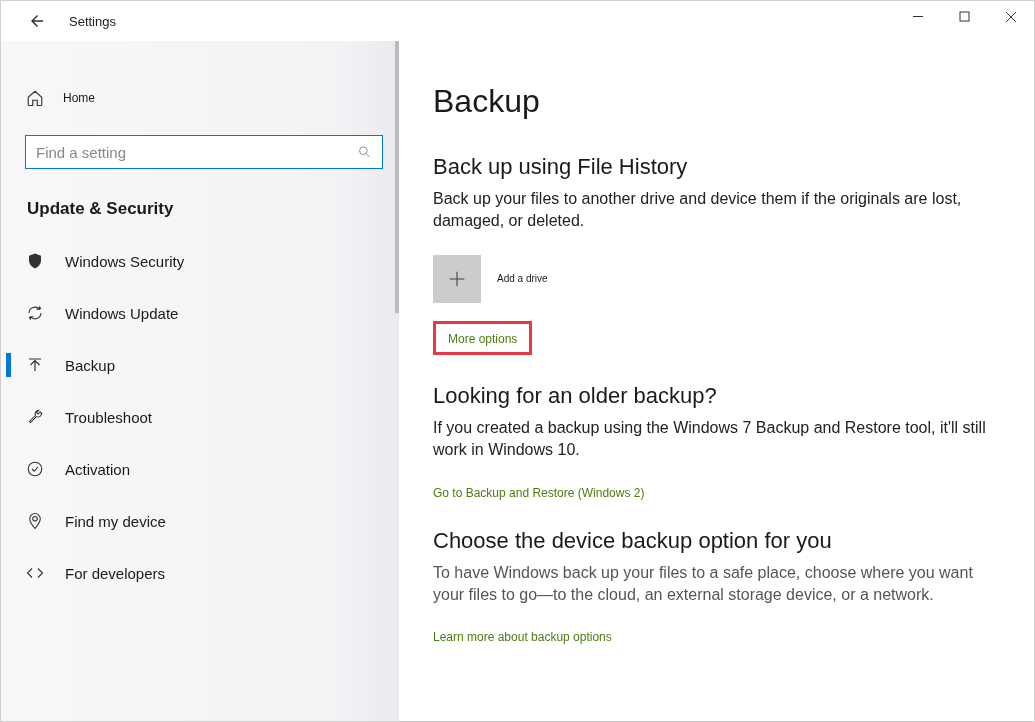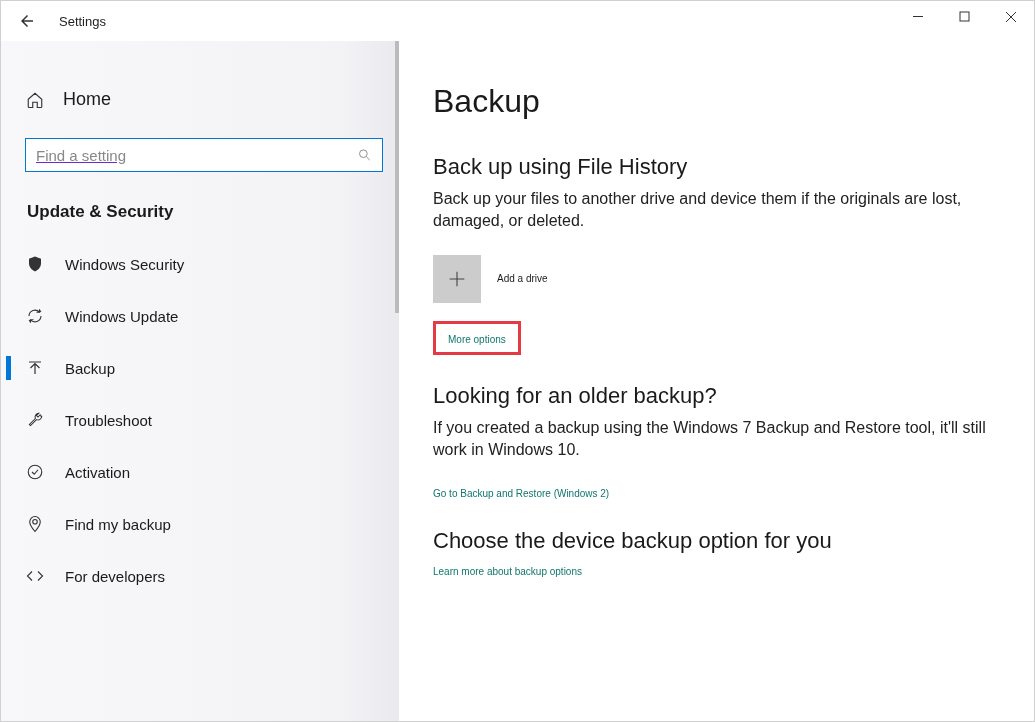--- a/index.html
+++ b/index.html
@@ -10,21 +10,21 @@
     background: #fff;
     width: 1035px;
     height: 722px;
     overflow: hidden;
     border: 1px solid #d0d0d0;
   }
   .titlebar {
     display: flex;
     align-items: center;
     height: 40px;
-    padding-left: 8px;
+    padding-left: 18px;
     position: relative;
   }
   .back-btn {
     width: 36px; height: 36px;
     display: flex; align-items: center; justify-content: center;
     cursor: pointer;
     margin-right: 14px;
   }
   .title { font-size: 13px; color: #222; }
   .window-controls {
@@ -44,41 +44,40 @@
     width: 398px;
     background: linear-gradient(to right, #f8f8fa 0%, #f3f3f6 85%, #eaeaee 100%);
     padding-top: 38px;
     padding-left: 8px;
     position: relative;
     overflow: hidden;
   }
   .home-row {
     display: flex; align-items: center;
     padding: 10px 0 10px 14px;
-    font-size: 18px;
+    font-size: 12px;
     cursor: pointer;
   }
   .home-row .icon-slot { width: 24px; margin-right: 16px; display: flex; align-items: center; justify-content: center; }
   .search-box {
     margin: 18px 16px 22px 16px;
     border: 1px solid #0078d4;
     background: #fff;
     height: 34px;
     display: flex;
     align-items: center;
     padding: 0 10px;
     justify-content: space-between;
   }
   .search-input {
     border: none; outline: none;
     font-size: 15px;
     color: #6d28d9;
     width: 100%;
     background: transparent;
-    text-decoration: underline;
   }
   .search-input::placeholder { color: #888; }
   .category {
     font-size: 17px;
     font-weight: 600;
     padding: 8px 0 16px 18px;
   }
   .nav-item {
     display: flex; align-items: center;
     height: 52px;
@@ -124,22 +123,22 @@
     cursor: pointer;
   }
   .plus-box {
     width: 48px; height: 48px;
     background: #ccc;
     display: flex; align-items: center; justify-content: center;
     margin-right: 16px;
   }
   .add-drive-label { font-size: 10px; }
   .link {
-    color: #0f766e;
-    font-size: 10px;
+    color: #4d7c0f;
+    font-size: 12px;
     cursor: pointer;
     display: inline-block;
   }
   .highlight-box {
     border: 3px solid #e63946;
     padding: 6px 12px;
     display: inline-block;
     margin-bottom: 28px;
   }
   .spacer { height: 28px; }
@@ -255,21 +254,21 @@
       </span>
       <span>Activation</span>
     </div>
 
     <div class="nav-item">
       <span class="icon-slot">
         <svg width="18" height="18" viewBox="0 0 24 24">
             <path d="M12 2a7 7 0 00-7 7c0 5 7 13 7 13s7-8 7-13a7 7 0 00-7-7zm0 10a3 3 0 110-6 3 3 0 010 6z" fill="none" stroke="#333" stroke-width="1.5"></path>
           </svg>
       </span>
-      <span>Find my backup</span>
+      <span>Find my device</span>
     </div>
 
     <div class="nav-item">
       <span class="icon-slot">
         <svg width="18" height="18" viewBox="0 0 24 24">
             <path d="M8 6l-6 6 6 6M16 6l6 6-6 6" fill="none" stroke="#333" stroke-width="1.5"></path>
           </svg>
       </span>
       <span>For developers</span>
     </div>
@@ -296,15 +295,16 @@
       <span class="link">More options</span>
     </div>
 
     <h2 class="section-title">Looking for an older backup?</h2>
     <p class="section-desc">If you created a backup using the Windows 7 Backup and Restore tool, it'll still work in Windows 10.</p>
     <span class="link">Go to Backup and Restore (Windows 2)</span>
 
     <div class="spacer"></div>
 
     <h2 class="section-title">Choose the device backup option for you</h2>
+    <p class="section-desc gray-desc">To have Windows back up your files to a safe place, choose where you want your files to go—to the cloud, an external storage device, or a network.</p>
     <span class="link">Learn more about backup options</span>
   </div>
 </div>
 
 </body></html>

